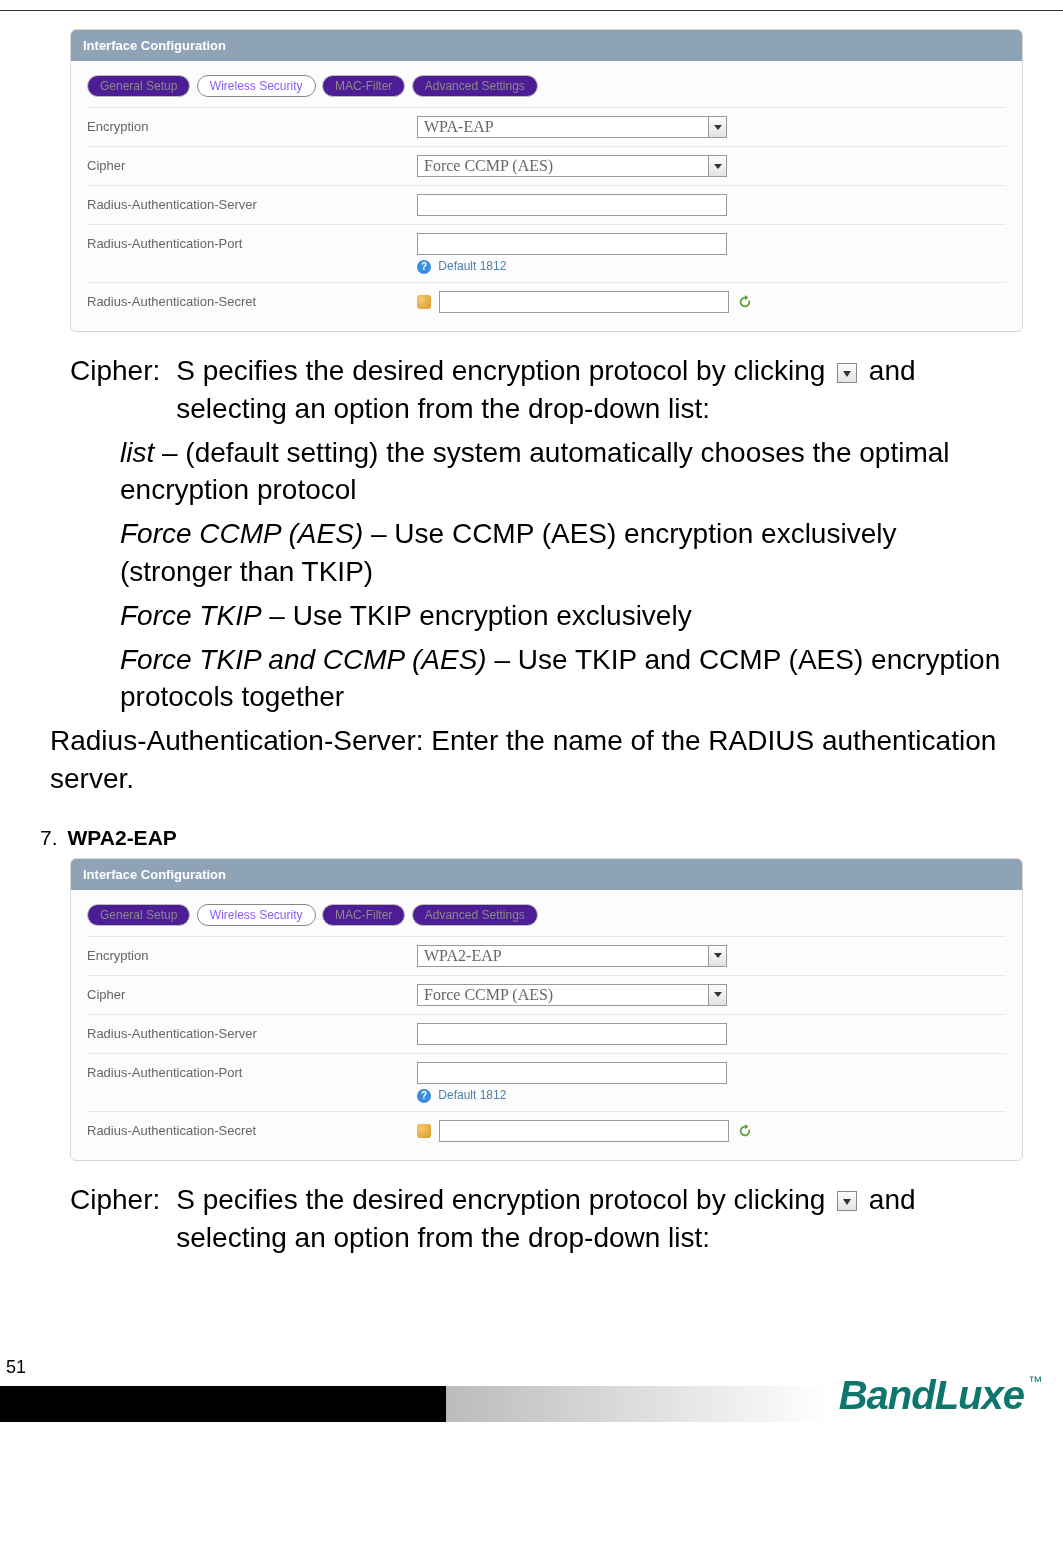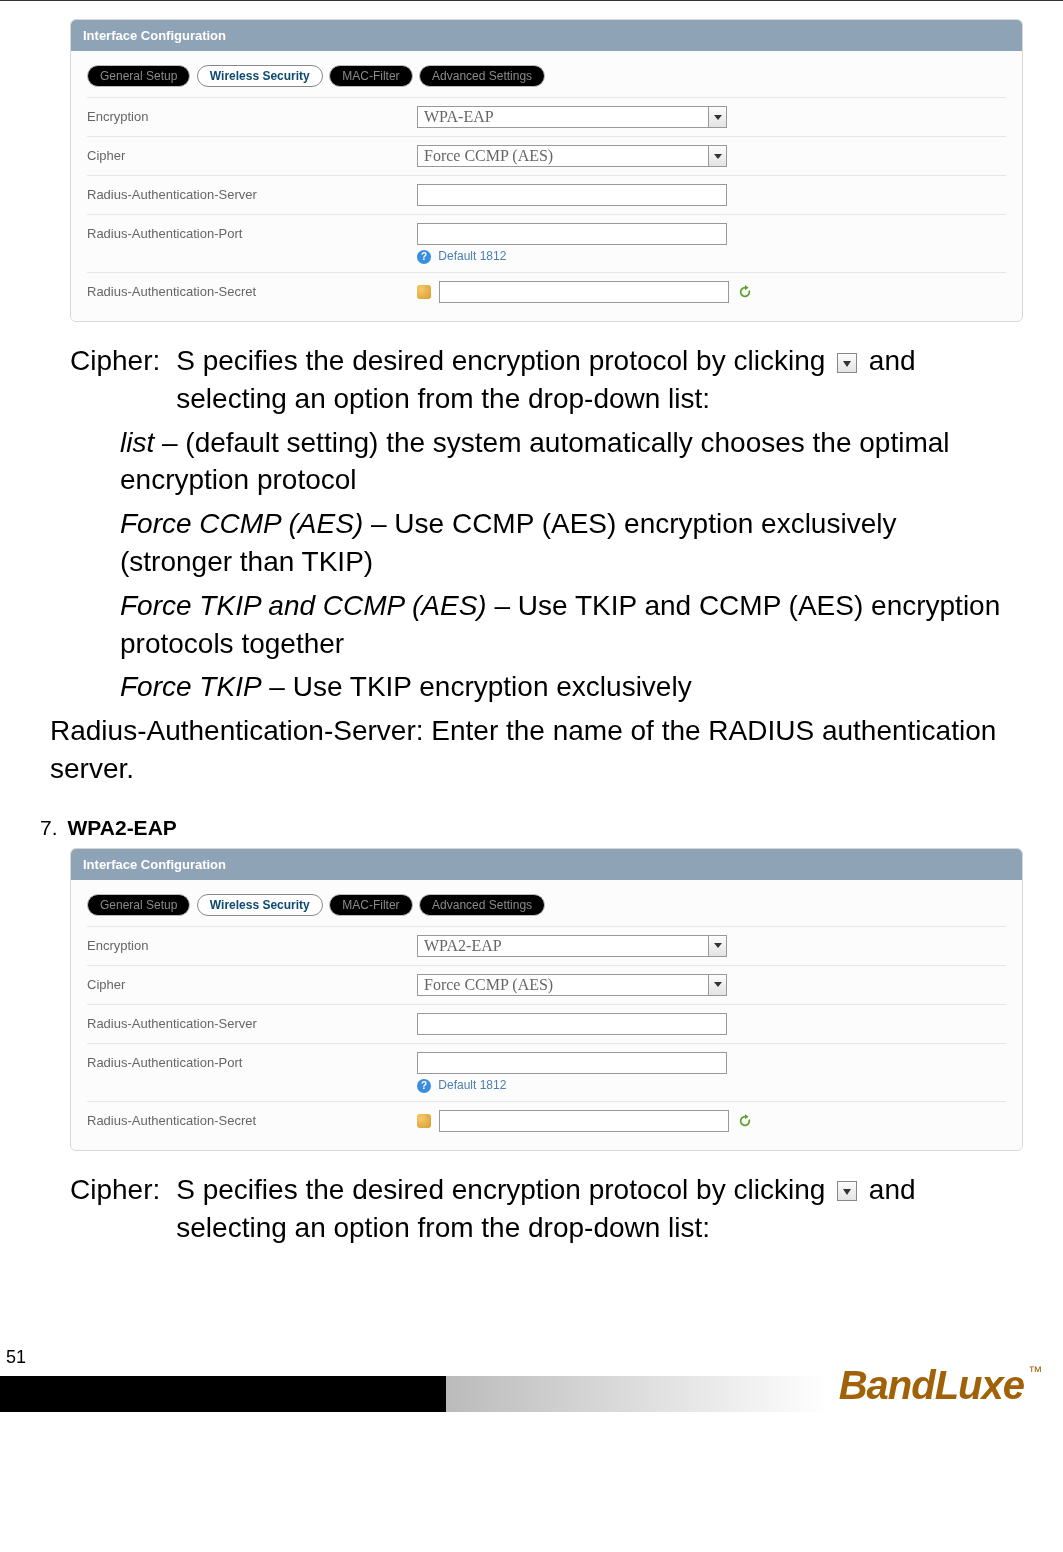--- a/index.html
+++ b/index.html
@@ -7,20 +7,21 @@
     font-family: Arial, Helvetica, sans-serif;
     background: #fff;
     color: #000;
     width: 1063px;
     margin: 0 auto;
     position: relative;
   }
   .page {
     padding: 10px 40px 90px 40px;
     border-top: 1px solid #333;
+    margin-top: 10px;
   }
 
   
   .panel {
     border: 1px solid #d7d7d7;
     border-radius: 6px;
     background: #f4f4f4;
     overflow: hidden;
     margin: 8px 0 20px 30px;
   }
@@ -38,27 +39,27 @@
   .tabs {
     margin-bottom: 10px;
   }
   .tab {
     display: inline-block;
     border: 1px solid #bcbcbc;
     border-radius: 12px;
     padding: 3px 12px;
     font-size: 12px;
     color: #8a8a8a;
-    background: #000000;
+    background: #4c1d95;
     margin-right: 2px;
   }
   .tab.active {
     background: #fff;
-    color: #0c4a6e;
-    font-weight: bold;
+    color: #8b5cf6;
+    font-weight: normal;
     border-color: #888;
   }
   .form-row {
     display: flex;
     align-items: flex-start;
     border-top: 1px solid #e7e7e7;
     padding: 8px 0;
     font-size: 13px;
     color: #666;
     justify-content: flex-end;
@@ -162,21 +163,21 @@
   }
   .footer-bar {
     position:absolute; left:0; right:0; bottom:0; height:36px;
     background: linear-gradient(to right, #000 0%, #000 42%, #bbb 42%, #fff 78%, #fff 100%);
   }
   .brand {
     position:absolute; right:22px; bottom:4px;
     font-family: Arial, sans-serif;
     font-size:40px; font-weight:900; font-style:italic;
     letter-spacing:-1px;
-    color:#a16207;
+    color:#0f766e;
   }
   .brand .tm { font-size:14px; font-style:normal; font-weight:normal; vertical-align:top; margin-left:4px;}
 </style>
 </head>
 <body>
 
 <div class="page">
 
   <div class="panel">
     <div class="panel-header">Interface Configuration</div>
@@ -252,24 +253,24 @@
       </div>
     </div>
 
     <div class="sub-item">
       <span class="ital">list</span><span> – (default setting) the system automatically chooses the optimal encryption protocol</span>
     </div>
     <div class="sub-item">
       <span class="ital">Force CCMP (AES)</span><span> – Use CCMP (AES) encryption exclusively (stronger than TKIP)</span>
     </div>
     <div class="sub-item">
+      <span class="ital">Force TKIP</span><span> – Use TKIP encryption exclusively</span>
+    </div>
+    <div class="sub-item">
       <span class="ital">Force TKIP and CCMP (AES)</span><span> – Use TKIP and CCMP (AES) encryption protocols together</span>
-    </div>
-    <div class="sub-item">
-      <span class="ital">Force TKIP</span><span> – Use TKIP encryption exclusively</span>
     </div>
 
     <div class="para" style="margin-left:-20px">
       <div class="para-body" style="margin-left:0; text-indent:0;">
         <span>Radius-Authentication-Server:    Enter the name of the RADIUS authentication server.</span>
       </div>
     </div>
   </div>
 
   <div class="section-num">

